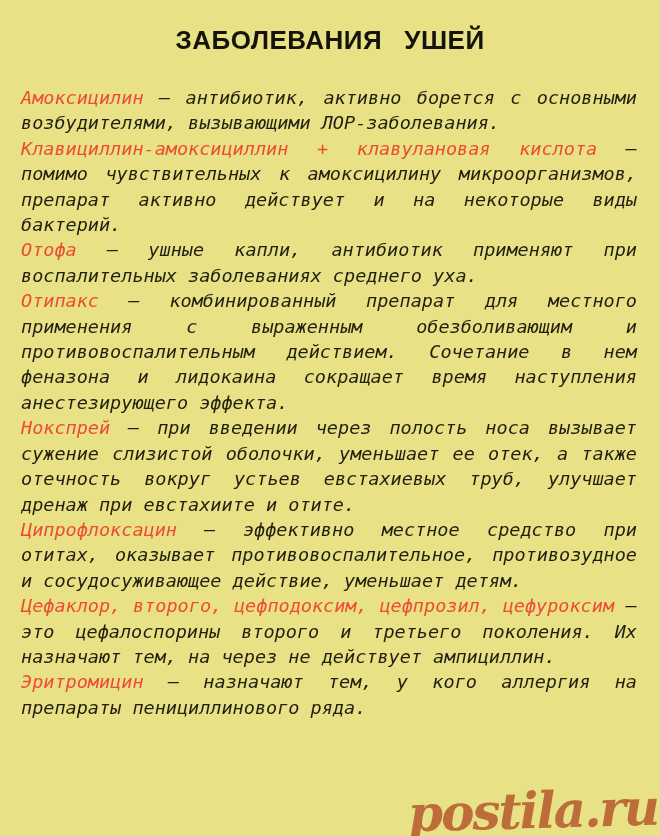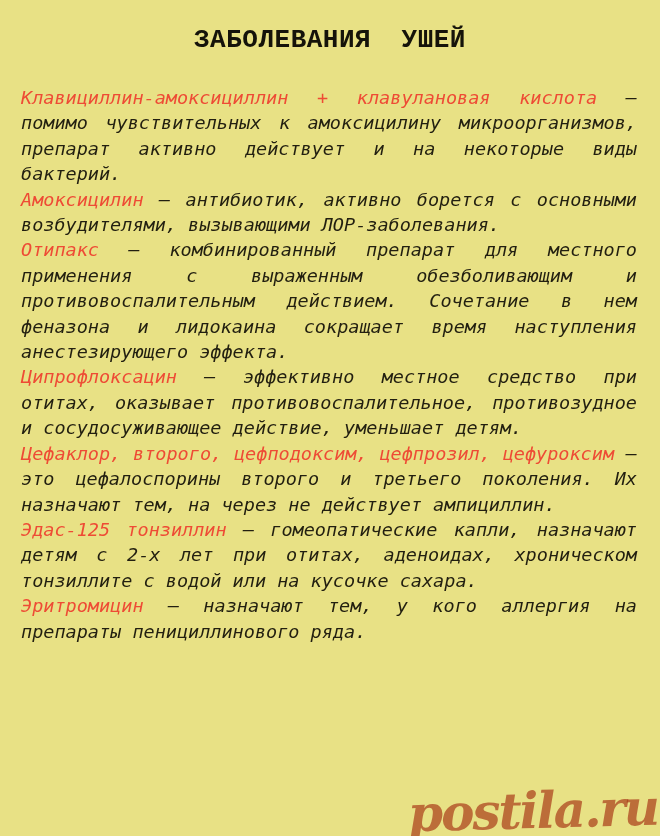--- a/index.html
+++ b/index.html
@@ -9,21 +9,21 @@
     height: 836px;
     background: #e8e185;
     overflow: hidden;
     font-family: "DejaVu Sans Mono", monospace;
     box-sizing: border-box;
   }
   .page-title {
     margin: 0;
     padding-top: 25px;
     text-align: center;
-    font-family: Liberation Mono, monospace;
+    font-family: Liberation Sans, sans-serif;
     font-size: 26px;
     font-weight: bold;
     font-style: normal;
     letter-spacing: 0.5px;
     word-spacing: 0.55em;
     color: #15130a;
   }
   .content {
     position: absolute;
     top: 85px;
@@ -53,24 +53,25 @@
   }
 </style>
 </head>
 <body>
 
 <div class="page">
 
   <h1 class="page-title">ЗАБОЛЕВАНИЯ УШЕЙ</h1>
 
   <div class="content">
+    <p class="entry"><span class="drug-name">Амоксицилин</span><span class="drug-desc"> – антибиотик, активно борется с основными возбудителями, вызывающими ЛОР-заболевания.</span></p>
     <p class="entry"><span class="drug-name">Клавициллин-амоксициллин + клавулановая кислота</span><span class="drug-desc"> – помимо чувствительных к амоксицилину микроорганизмов, препарат активно действует и на некоторые виды бактерий.</span></p>
-    <p class="entry"><span class="drug-name">Амоксицилин</span><span class="drug-desc"> – антибиотик, активно борется с основными возбудителями, вызывающими ЛОР-заболевания.</span></p>
+    <p class="entry"><span class="drug-name">Отофа</span><span class="drug-desc"> – ушные капли, антибиотик применяют при воспалительных заболеваниях среднего уха.</span></p>
     <p class="entry"><span class="drug-name">Отипакс</span><span class="drug-desc"> – комбинированный препарат для местного применения с выраженным обезболивающим и противовоспалительным действием. Сочетание в нем феназона и лидокаина сокращает время наступления анестезирующего эффекта.</span></p>
+    <p class="entry"><span class="drug-name">Нокспрей</span><span class="drug-desc"> – при введении через полость носа вызывает сужение слизистой оболочки, уменьшает ее отек, а также отечность вокруг устьев евстахиевых труб, улучшает дренаж при евстахиите и отите.</span></p>
     <p class="entry"><span class="drug-name">Ципрофлоксацин</span><span class="drug-desc"> – эффективно местное средство при отитах, оказывает противовоспалительное, противозудное и сосудосуживающее действие, уменьшает детям.</span></p>
     <p class="entry"><span class="drug-name">Цефаклор, второго, цефподоксим, цефпрозил, цефуроксим</span><span class="drug-desc"> – это цефалоспорины второго и третьего поколения. Их назначают тем, на через не действует ампициллин.</span></p>
-    <p class="entry"><span class="drug-name">Эдас-125 тонзиллин</span><span class="drug-desc"> – гомеопатические капли, назначают детям с 2-х лет при отитах, аденоидах, хроническом тонзиллите с водой или на кусочке сахара.</span></p>
     <p class="entry"><span class="drug-name">Эритромицин</span><span class="drug-desc"> – назначают тем, у кого аллергия на препараты пенициллинового ряда.</span></p>
   </div>
 
   <div class="watermark">postila.ru</div>
 
 </div>
 
 </body></html>

